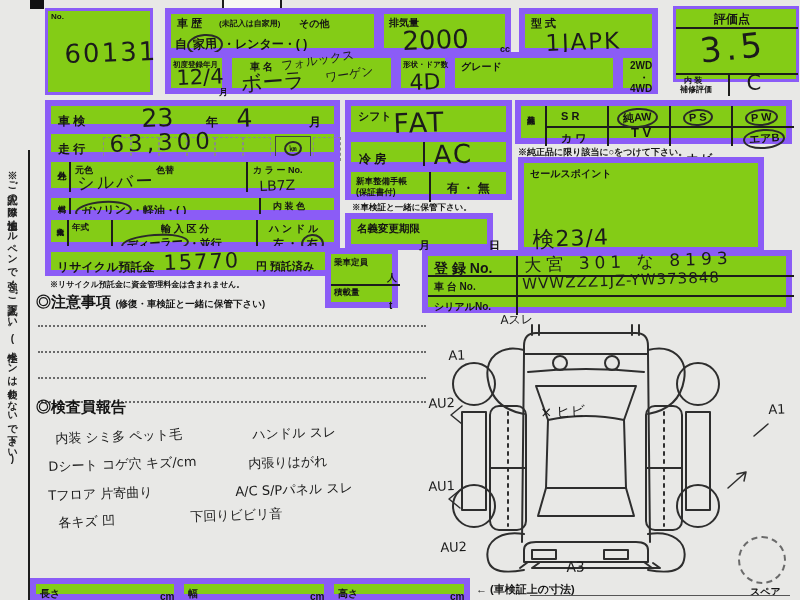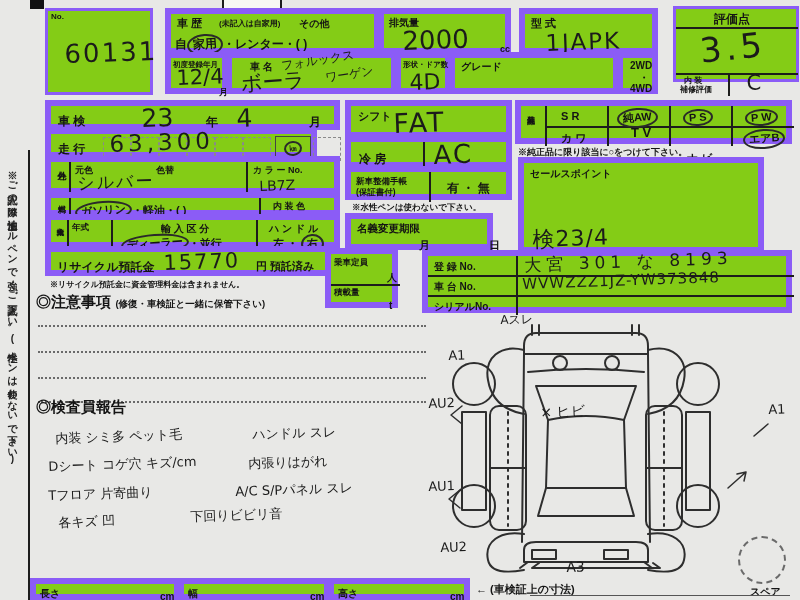--- a/index.html
+++ b/index.html
@@ -86,21 +86,21 @@
 </div>
 
 <div class="box" style="left:45px;top:100px;width:295px;height:30px;">
   <span class="abs lbl" style="left:7px;top:7px;font-size:12px;">車 検</span>
   <span class="abs hw" style="left:90px;top:-2px;font-size:25px;">23</span>
   <span class="abs lbl" style="left:155px;top:8px;font-size:12px;">年</span>
   <span class="abs hw" style="left:185px;top:-2px;font-size:25px;">4</span>
   <span class="abs lbl" style="left:258px;top:8px;font-size:12px;">月</span>
 </div>
 
-<div class="box" style="left:45px;top:128px;width:272px;height:30px;">
+<div class="box" style="left:45px;top:128px;width:295px;height:30px;">
   <span class="abs lbl" style="left:7px;top:7px;font-size:12px;">走 行</span>
   <div class="comb" style="left:52px;top:3px;"></div>
   <div class="comb" style="left:80px;top:3px;"></div>
   <div class="comb" style="left:108px;top:3px;"></div>
   <div class="comb" style="left:136px;top:3px;"></div>
   <div class="comb" style="left:164px;top:3px;"></div>
   <div class="comb" style="left:192px;top:3px;"></div>
   <div class="abs" style="left:224px;top:2px;width:34px;height:24px;border:1px solid #444;text-align:center;">
     <span class="circ" style="font-size:8px;font-weight:bold;padding:0 3px;">㎞</span>
     <div class="lbl" style="font-size:7px;margin-top:-1px;">マイル</div>
@@ -161,21 +161,21 @@
   <span class="abs lbl" style="left:8px;top:9px;font-size:12px;">冷  房</span>
   <div class="vline" style="left:72px;top:0;height:28px;"></div>
   <span class="abs hw" style="left:82px;top:-2px;font-size:26px;letter-spacing:2px;">AC</span>
 </div>
 <div class="box" style="left:345px;top:166px;width:167px;height:34px;">
   <span class="abs lbl" style="left:5px;top:4px;font-size:8.5px;">新車整備手帳</span>
   <span class="abs lbl" style="left:5px;top:15px;font-size:8.5px;">(保証書付)</span>
   <div class="vline" style="left:78px;top:0;height:30px;"></div>
   <span class="abs lbl" style="left:96px;top:8px;font-size:12px;">有 ・ 無</span>
 </div>
-<span class="abs lbl" style="left:352px;top:202px;font-size:8.5px;">※水性ペンは使わないで下さい。</span>
+<span class="abs lbl" style="left:352px;top:202px;font-size:8.5px;">※車検証と一緒に保管下さい。</span>
 <div class="box" style="left:345px;top:213px;width:148px;height:37px;text-decoration:underline;">
   <span class="abs lbl" style="left:6px;top:3px;font-size:10.5px;">名義変更期限</span>
   <span class="abs lbl" style="left:68px;top:19px;font-size:11px;">月</span>
   <span class="abs lbl" style="left:138px;top:19px;font-size:11px;">日</span>
 </div>
 <div class="box" style="left:325px;top:248px;width:73px;height:60px;">
   <span class="abs lbl" style="left:3px;top:3px;font-size:8.5px;">乗車定員</span>
   <span class="abs lbl" style="left:56px;top:17px;font-size:10px;">人</span>
   <div class="hline" style="left:0;top:30px;width:69px;"></div>
   <span class="abs lbl" style="left:3px;top:33px;font-size:8.5px;">積載量</span>
@@ -202,21 +202,21 @@
 
 <div class="box" style="left:518px;top:157px;width:246px;height:96px;">
   <span class="abs lbl" style="left:6px;top:4px;font-size:10px;">セールスポイント</span>
   <span class="abs hw" style="left:8px;top:62px;font-size:22px;letter-spacing:1px;">検23/4</span>
 </div>
 
 <div class="box" style="left:422px;top:250px;width:370px;height:63px;">
   <div class="vline" style="left:88px;top:0;height:59px;"></div>
   <div class="hline" style="left:0;top:19px;width:366px;"></div>
   <div class="hline" style="left:0;top:39px;width:366px;"></div>
-  <span class="abs lbl" style="left:6px;top:4px;font-size:10px;">登 録 No.</span>
+  <span class="abs lbl" style="left:6px;top:4px;font-size:14px;">登 録 No.</span>
   <span class="abs hw" style="left:96px;top:-2px;font-size:17px;letter-spacing:5px;">大宮 301 な 8193</span>
   <span class="abs lbl" style="left:6px;top:24px;font-size:10px;">車 台 No.</span>
   <span class="abs hw" style="left:94px;top:19px;font-size:15px;letter-spacing:1px;">WVWZZZ1JZ-YW373848</span>
   <span class="abs lbl" style="left:6px;top:44px;font-size:10px;">シリアルNo.</span>
   <span class="abs hw" style="left:96px;top:44px;font-size:13px;"></span>
 </div>
 
 <div class="abs" style="left:36px;top:293px;">
   <span class="lbl" style="font-size:15px;">◎注意事項</span>
   <span class="lbl" style="font-size:9.5px;">(修復・車検証と一緒に保管下さい)</span>

